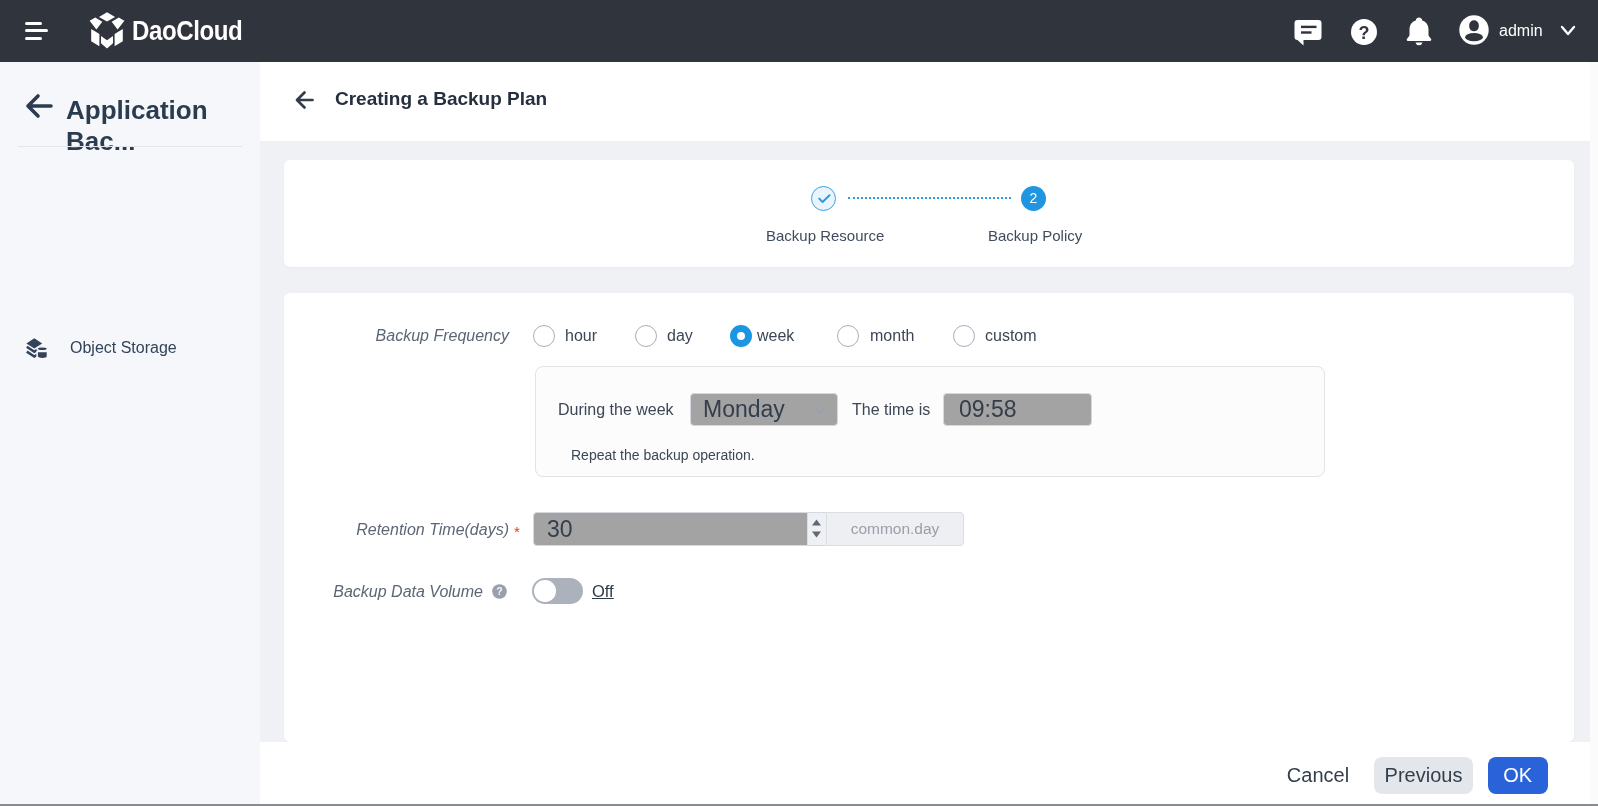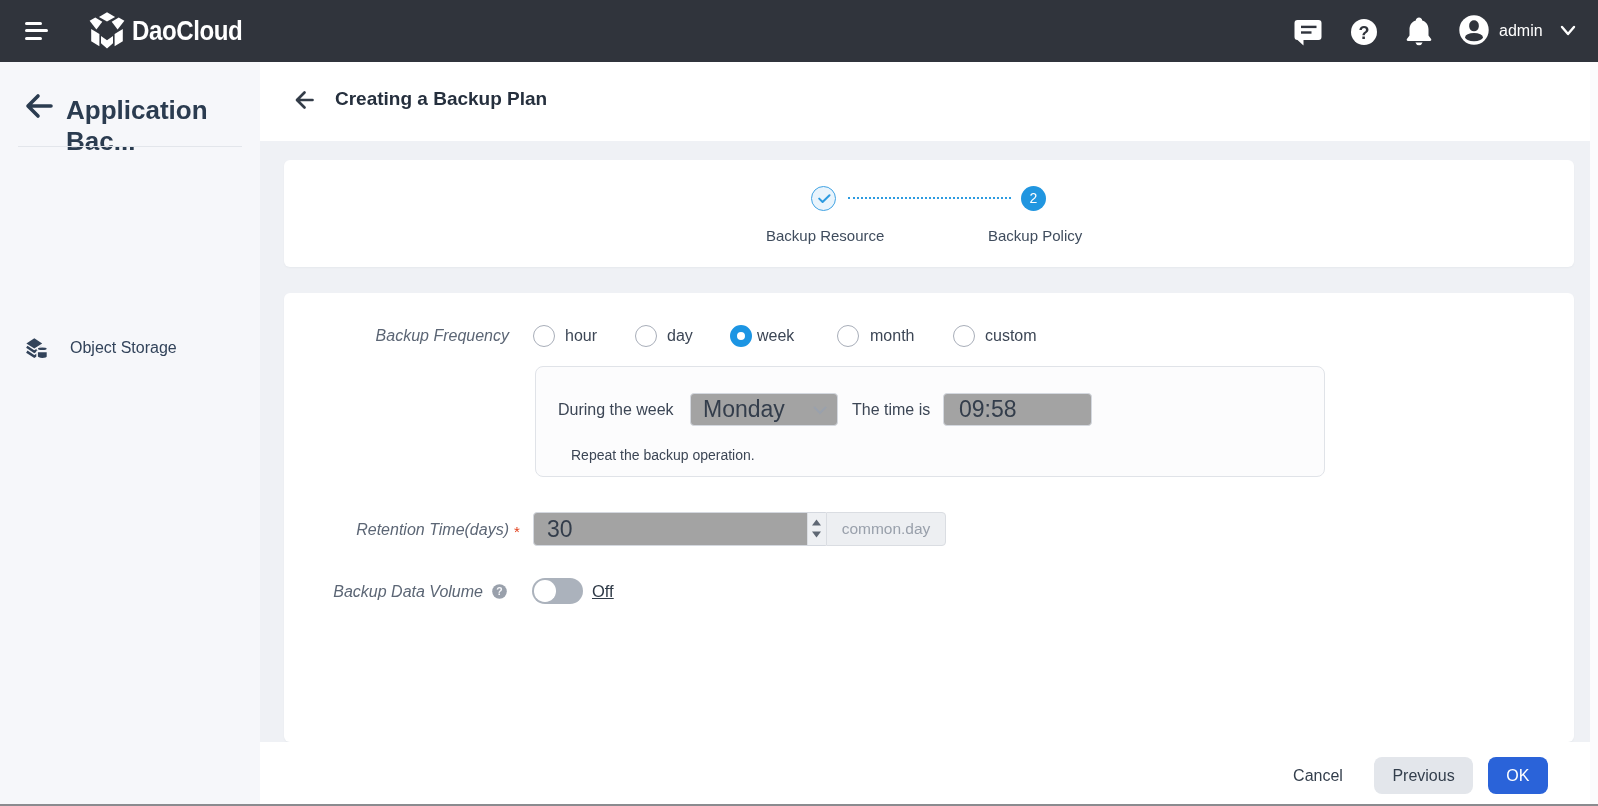--- a/index.html
+++ b/index.html
@@ -43,29 +43,29 @@
   .radio.sel { border:7.2px solid #1c95e3; }
   .rlabel { position:absolute; top:327px; font-size:16px; color:#3c4655; }
 
   #panel { position:absolute; left:535px; top:366px; width:790px; height:111px;
            background:#fcfcfd; border:1px solid #e0e3e8; border-radius:8px; }
   .ptext { position:absolute; font-size:16px; color:#3c4655; }
   .inputbox { position:absolute; background:#a3a3a3; border:1px solid #d4d8df; border-radius:4px;
               font-size:23px; color:#333d4b; }
 
   #retinput { left:533px; top:512px; width:293px; height:34px; border-radius:4px 0 0 4px; }
-  #retaddon { position:absolute; left:826px; top:512px; width:120px; height:34px; background:#edeff2;
+  #retaddon { position:absolute; left:826px; top:512px; width:138px; height:34px; background:#edeff2;
               border:1px solid #dadde2; border-radius:0 4px 4px 0; color:#99a0ab; font-size:15.5px;
               text-align:center; line-height:32px; }
   #toggle { position:absolute; left:532px; top:578px; width:51px; height:25.5px; border-radius:13px; background:#abb2bc; }
   #knob { position:absolute; left:2px; top:2px; width:21.5px; height:21.5px; border-radius:50%; background:#fff; }
 
   
   #footer { left:260px; top:742px; width:1338px; height:62px; background:#fff; z-index:10; }
-  .btn { position:absolute; top:14.5px; height:37px; border-radius:8px; font-size:16px;
+  .btn { position:absolute; top:14.5px; height:37px; border-radius:8px; font-size:20px;
          text-align:center; line-height:37px; }
   #btncancel { left:1016px; width:84px; color:#333e4c; }
   #btnprev { left:1114px; width:99px; background:#e3e6eb; color:#333e4c; }
   #btnok { left:1227.5px; width:60.5px; background:#2a63d9; color:#fff; }
 
   #scrollstrip { left:1590px; top:62px; width:8px; height:744px; background:#fbfbfc; z-index:25; }
   #bottomline { left:0; top:804px; width:1598px; height:2px; background:#8a8b8f; z-index:40; }
 </style>
 </head>
 <body>

